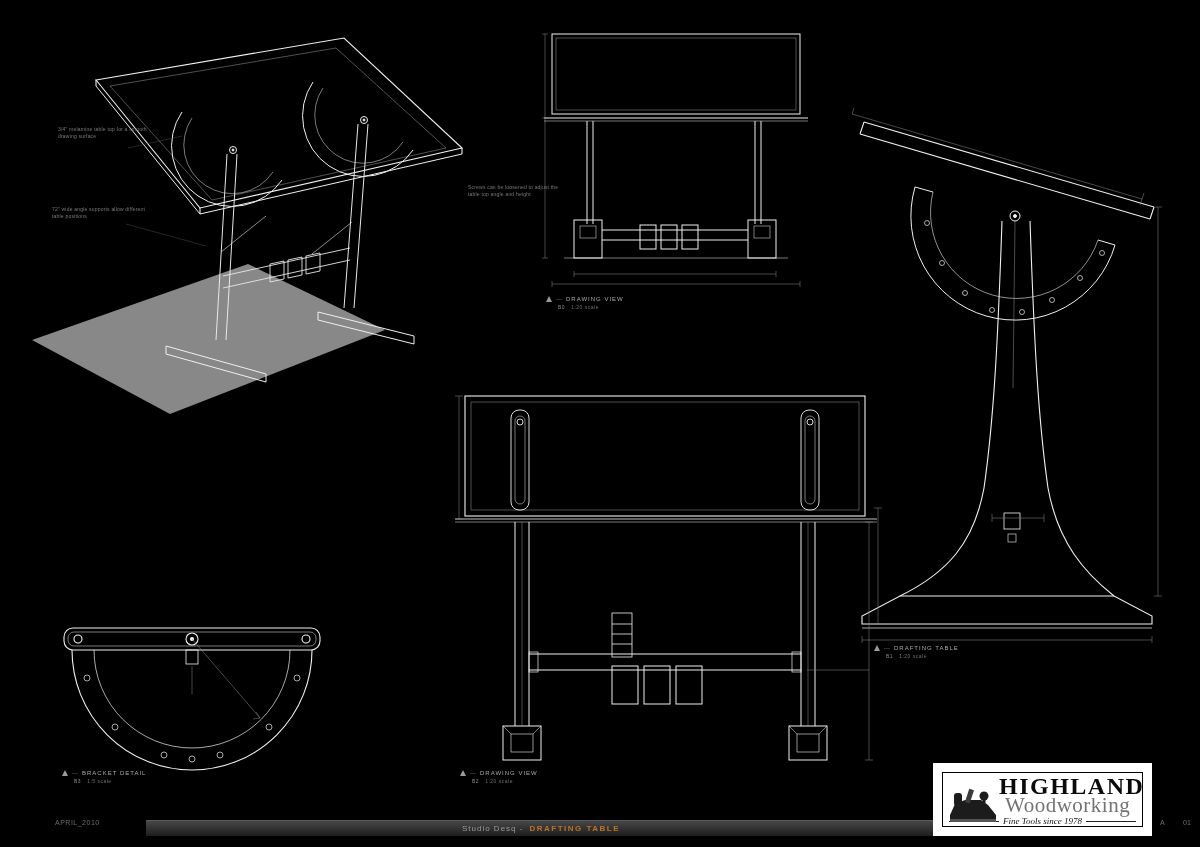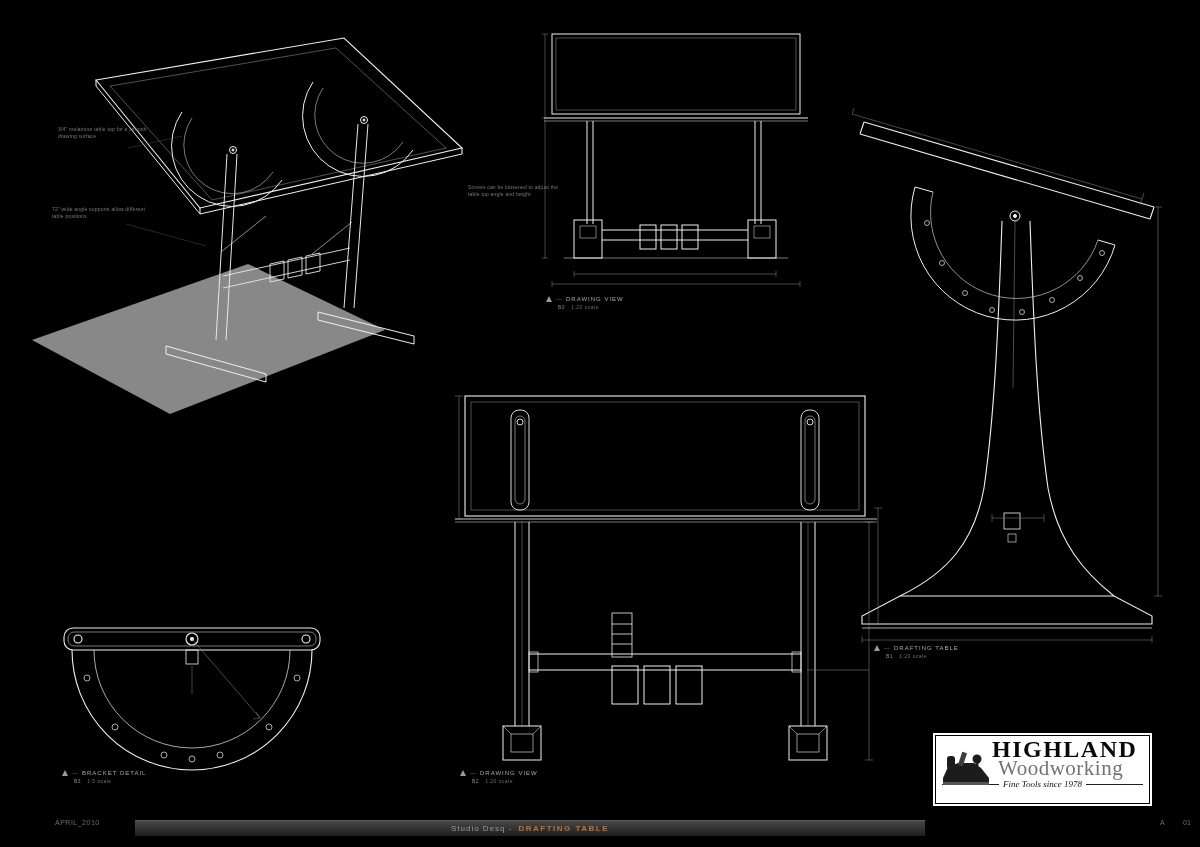--- a/index.html
+++ b/index.html
@@ -9,29 +9,29 @@
   svg{display:block;}
   .note{position:absolute;font-size:5px;line-height:1.4;color:#7b7b7b;width:94px;letter-spacing:.2px;}
   .view-label{position:absolute;color:#9b9b9b;}
   .vl-row{display:flex;align-items:center;gap:4px;}
   .tri{width:0;height:0;border-left:3.5px solid transparent;border-right:3.5px solid transparent;
        border-bottom:6px solid #9b9b9b;display:inline-block;}
   .vl-dash{color:#6f6f6f;font-size:6px;}
   .vl-title{font-size:6px;letter-spacing:1px;color:#a9a9a9;}
   .vl-sub{font-size:5px;color:#6f6f6f;margin-top:2px;margin-left:12px;letter-spacing:.5px;}
   .vl-sheet{color:#8b8b8b;margin-right:6px;}
-  .titlebar{position:absolute;left:135px;top:820px;width:790px;height:15px;
+  .titlebar{position:absolute;left:146px;top:820px;width:790px;height:15px;
             background:linear-gradient(#474747,#1d1d1d);border-top:1px solid #5a5a5a;
             display:flex;align-items:center;justify-content:center;gap:6px;}
   .tb-project{font-size:8px;color:#9a9a9a;letter-spacing:1px;}
   .tb-title{font-size:8px;color:#b9742b;font-weight:bold;letter-spacing:1.5px;}
   .tb-date{position:absolute;left:55px;top:819px;font-size:7px;color:#6e6e6e;letter-spacing:.5px;}
   .tb-sheet{position:absolute;top:819px;font-size:7px;color:#6e6e6e;}
-  .logo{position:absolute;left:933px;top:733px;width:219px;height:73px;background:#fff;
-        box-sizing:border-box;padding:2px;}
+  .logo{position:absolute;left:933px;top:763px;width:219px;height:73px;background:#fff;
+        box-sizing:border-box;padding:9px;}
   .logo-inner{border:1.5px solid #000;width:100%;height:100%;box-sizing:border-box;position:relative;
               display:flex;flex-direction:column;justify-content:flex-start;}
   .logo-plane{position:absolute;left:4px;top:6px;}
   .logo-name-top{font-family:"Liberation Serif", serif;font-weight:bold;font-size:24px;line-height:.9;
                  color:#0a0a0a;padding-left:56px;letter-spacing:1.5px;margin-top:3px;}
   .logo-name-bottom{font-family:"Liberation Serif", serif;font-weight:normal;font-size:21px;line-height:.9;
                  color:#737373;padding-left:62px;letter-spacing:.5px;margin-top:-2px;}
   .logo-tagline{display:flex;align-items:center;gap:4px;margin:2px 6px 0 6px;}
   .logo-tagline .rule{flex:1;border-top:1px solid #222;height:0;}
   .logo-tagline .tg{font-family:"Liberation Serif", serif;font-style:italic;font-size:9px;color:#111;

